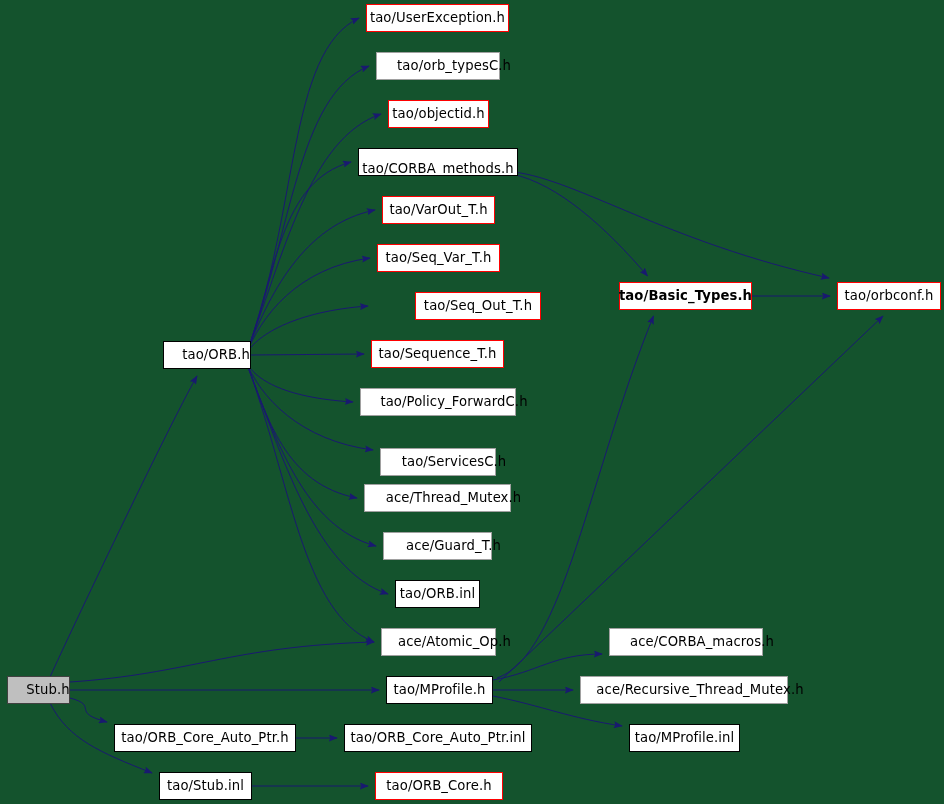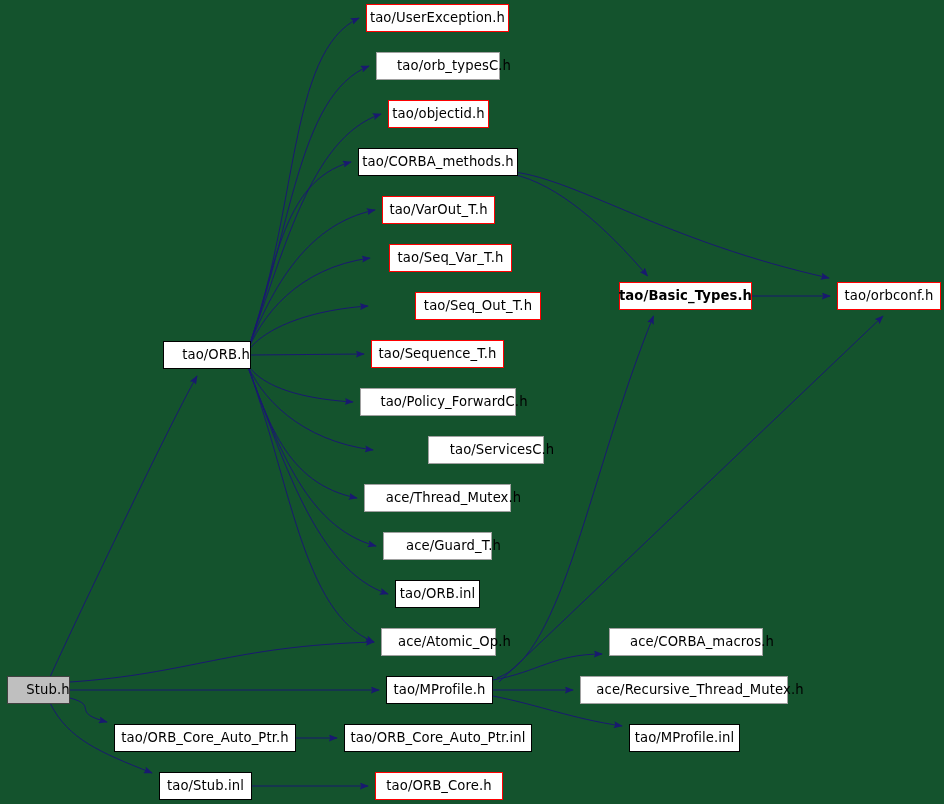--- a/index.html
+++ b/index.html
@@ -95,39 +95,39 @@
   <div id="node-layer">
       <div class="node b-red" style="left: 366px; top: 4px; width: 143px;">
         <span class="node-label">tao/UserException.h</span>
       </div>
       <div class="node b-grey" style="left: 376px; top: 52px; width: 124px;">
         <span class="node-label">tao/orb_typesC.h</span>
       </div>
       <div class="node b-red" style="left: 388px; top: 100px; width: 101px;">
         <span class="node-label">tao/objectid.h</span>
       </div>
-      <div class="node b-black" style="left: 358px; top: 148px; width: 160px;">
+      <div class="node b-black" style="left: 358px; top: 148px; width: 160px; align-items: flex-end;">
         <span class="node-label">tao/CORBA_methods.h</span>
       </div>
       <div class="node b-red" style="left: 382px; top: 196px; width: 113px;">
         <span class="node-label">tao/VarOut_T.h</span>
       </div>
-      <div class="node b-red" style="left: 377px; top: 244px; width: 123px; margin-left: 12px;">
+      <div class="node b-red" style="left: 377px; top: 244px; width: 123px;">
         <span class="node-label">tao/Seq_Var_T.h</span>
       </div>
       <div class="node b-red" style="left: 375px; top: 292px; width: 126px; margin-left: 40px;">
         <span class="node-label">tao/Seq_Out_T.h</span>
       </div>
       <div class="node b-red" style="left: 371px; top: 340px; width: 133px;">
         <span class="node-label">tao/Sequence_T.h</span>
       </div>
       <div class="node b-grey" style="left: 360px; top: 388px; width: 156px;">
         <span class="node-label">tao/Policy_ForwardC.h</span>
       </div>
-      <div class="node b-grey" style="left: 380px; top: 436px; width: 116px; margin-left: 48px;">
+      <div class="node b-grey" style="left: 380px; top: 448px; width: 116px;">
         <span class="node-label">tao/ServicesC.h</span>
       </div>
       <div class="node b-grey" style="left: 364px; top: 484px; width: 147px;">
         <span class="node-label">ace/Thread_Mutex.h</span>
       </div>
       <div class="node b-grey" style="left: 383px; top: 532px; width: 109px;">
         <span class="node-label">ace/Guard_T.h</span>
       </div>
       <div class="node b-black" style="left: 395px; top: 580px; width: 85px;">
         <span class="node-label">tao/ORB.inl</span>

